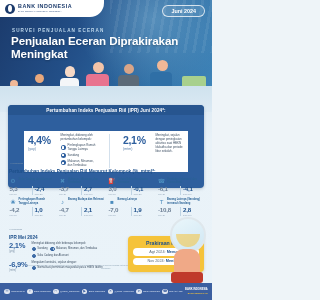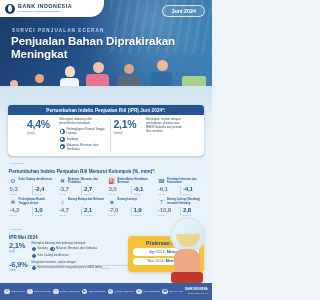--- a/index.html
+++ b/index.html
@@ -90,22 +90,22 @@
     border-radius:4px;
     box-shadow:0 1px 3px rgba(20,50,90,.25);
     overflow:hidden;
   }
   .panel-title{
     background:#2a5party; background:#27558f;
     color:#ffffff; font-size:4.6px; font-weight:bold;
     text-align:center; padding:2.6px 2px; letter-spacing:.1px;
   }
   .panel-body{
-    background:#ffffff; margin:0; padding:3px 19px 4px;
-    display:flex; gap:3px;
+    background:#ffffff; margin:16px; padding:3px 4px 4px;
+    display:flex; gap:13px;
   }
   .stat-col{ display:flex; gap:2.5px; flex:1; }
   .stat-col.left{ flex:1.12; }
   .stat-num{ flex:none; width:30px; text-align:left; padding-top:1px;}
   .stat-num b{ font-size:10.5px; color:#2e5f9e; display:block; line-height:1; letter-spacing:-.3px;}
   .stat-num span{ font-size:3.6px; color:#5b7fa8; display:block; margin-top:1px;}
   .stat-txt{ flex:1; }
   .stat-lead{ font-size:2.9px; line-height:1.32; color:#3d4f63; }
   .bullets{ list-style:none; margin-top:1.5px; }
   .bullets li{
@@ -247,21 +247,21 @@
   <div class="logo-plate">
     <span class="logo-mark"></span>
     <span class="logo-txt">
       <span class="logo-name">BANK INDONESIA</span>
       <span class="logo-sub">BANK SENTRAL REPUBLIK INDONESIA</span>
     </span>
   </div>
 
   <div class="date-badge">Juni 2024</div>
   <div class="eyebrow">SURVEI PENJUALAN ECERAN</div>
-  <div class="maintitle">Penjualan Bahan Diprakirakan Meningkat</div>
+  <div class="maintitle">Penjualan Eceran Diprakirakan Meningkat</div>
 
   <div class="people">
     <div class="pp" style="left:6px;width:16px;height:30px;">
       <div class="head" style="width:8px;height:8px;background:#f0b897;"></div>
 
     </div>
     <div class="pp" style="left:30px;width:18px;height:36px;">
       <div class="head" style="width:9px;height:9px;background:#e8a87c;"></div>
       <div class="body" style="width:17px;height:26px;background:#2f4f7a;margin-top:1px;"></div>
     </div>

